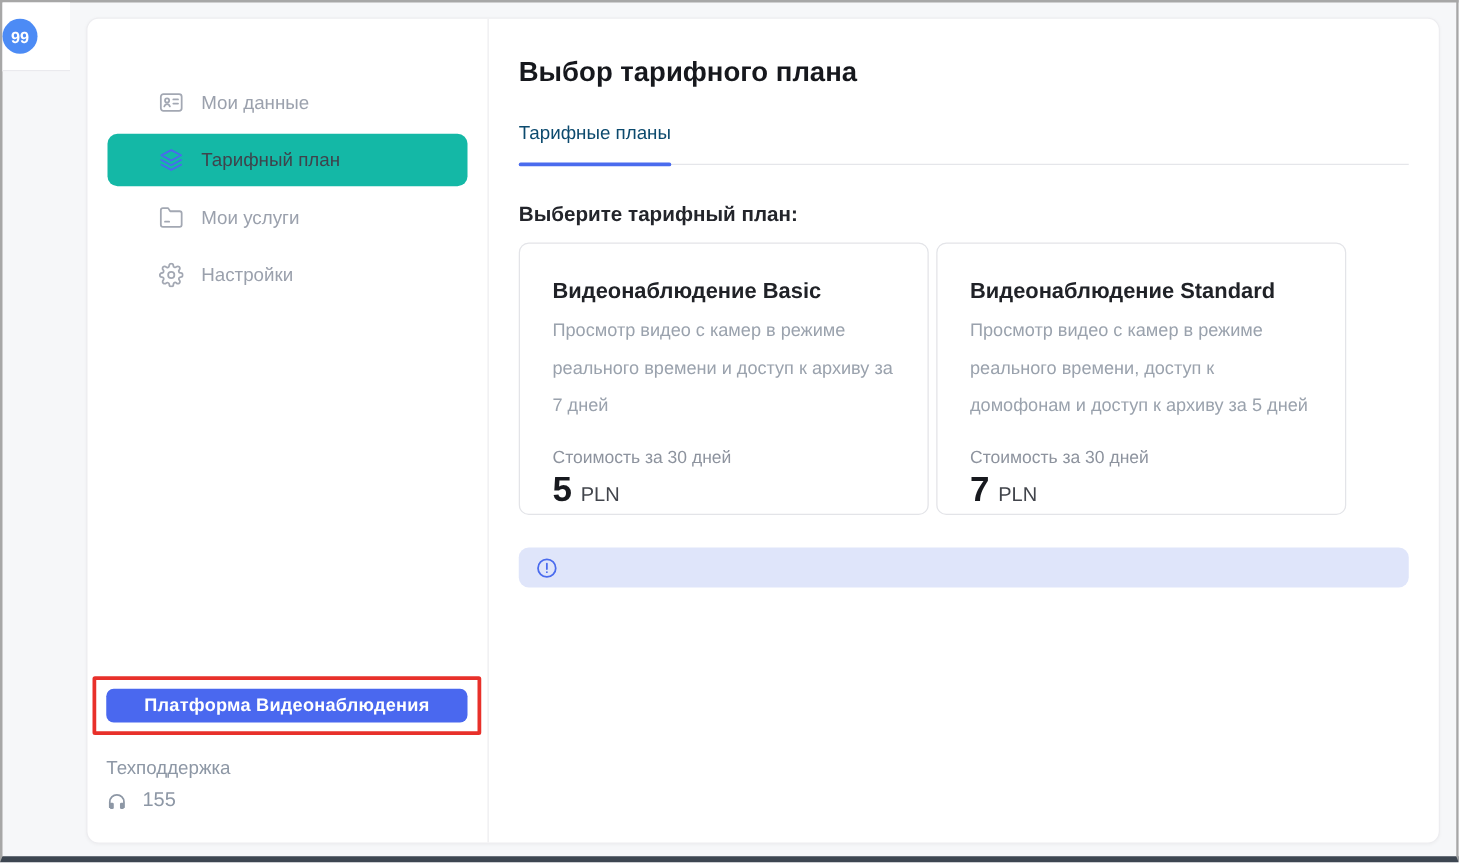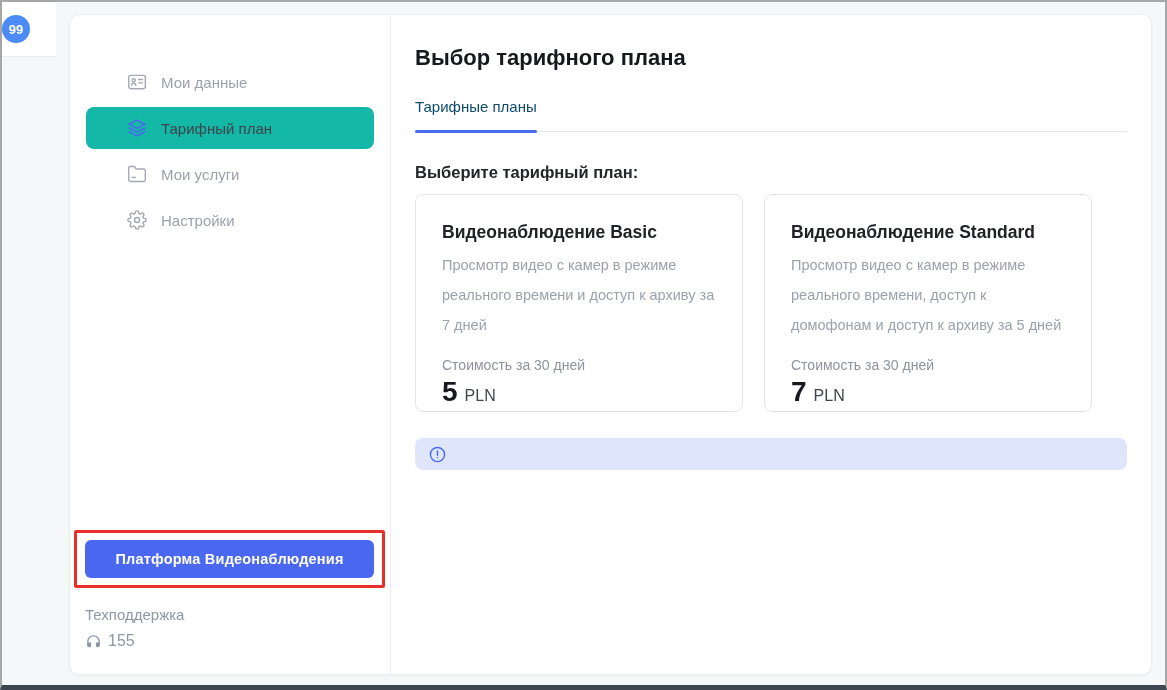--- a/index.html
+++ b/index.html
@@ -58,31 +58,31 @@
 
   .sidebar-spacer { flex: 1; }
 
   .annotation-box {
     margin: 0 5px 0 4px;
     border: 3px solid #e8302a;
     border-radius: 2px;
     padding: 7px 8px;
   }
   .platform-btn {
-    width: 100%; height: 38px;
+    width: 100%; height: 27px;
     background: #4a68ef; color: #ffffff;
     border: none; border-radius: 6px;
     font-family: "Liberation Sans", sans-serif;
     font-size: 14.5px; font-weight: bold; letter-spacing: .2px;
     cursor: pointer;
   }
   .support { margin: 18px 0 0 15px; }
   .support-label { color: #8d97a5; font-size: 15px; }
   .support-phone {
-    margin-top: 9px; display: flex; align-items: center; gap: 6px;
+    margin-top: 9px; display: flex; align-items: center; gap: 12px;
     color: #8d97a5; font-size: 16px;
   }
   .support-phone svg { fill: #8d97a5; }
 
   
   .main { flex: 1; padding: 30px 24px 0 24px; }
   .page-title { font-size: 22px; font-weight: bold; color: #16181d; margin-bottom: 27px; }
 
   .tabs { display: flex; gap: 33px; border-bottom: 1px solid #e5e6ea; }
   .tab {
@@ -90,21 +90,21 @@
     font-size: 15px; color: #8b929f; cursor: pointer;
   }
   .tab.active { color: #0c4a6e; text-align: center; }
   .tab.active::after {
     content: ""; position: absolute; left: 0; right: 0; bottom: -2px;
     height: 3px; background: #4a6bee; border-radius: 2px;
   }
 
   .section-heading { margin-top: 31px; font-size: 16.5px; font-weight: bold; color: #23252b; }
 
-  .cards { display: flex; gap: 21px; margin-top: 12px; }
+  .cards { display: flex; gap: 6px; margin-top: 12px; }
   .plan-card {
     width: 328px; height: 218px;
     border: 1px solid #e3e4e8; border-radius: 8px;
     padding: 27px 26px; background: #ffffff; cursor: pointer;
   }
   .plan-name { font-size: 17.5px; font-weight: bold; color: #202227; }
   .plan-desc { margin-top: 7px; font-size: 14.5px; line-height: 30px; color: #9aa2ad; }
   .price-label { margin-top: 17px; font-size: 14px; color: #8d939e; }
   .price-row { margin-top: 3px; display: flex; align-items: baseline; gap: 7px; }
   .price-value { font-size: 28px; font-weight: bold; color: #17191e; }

